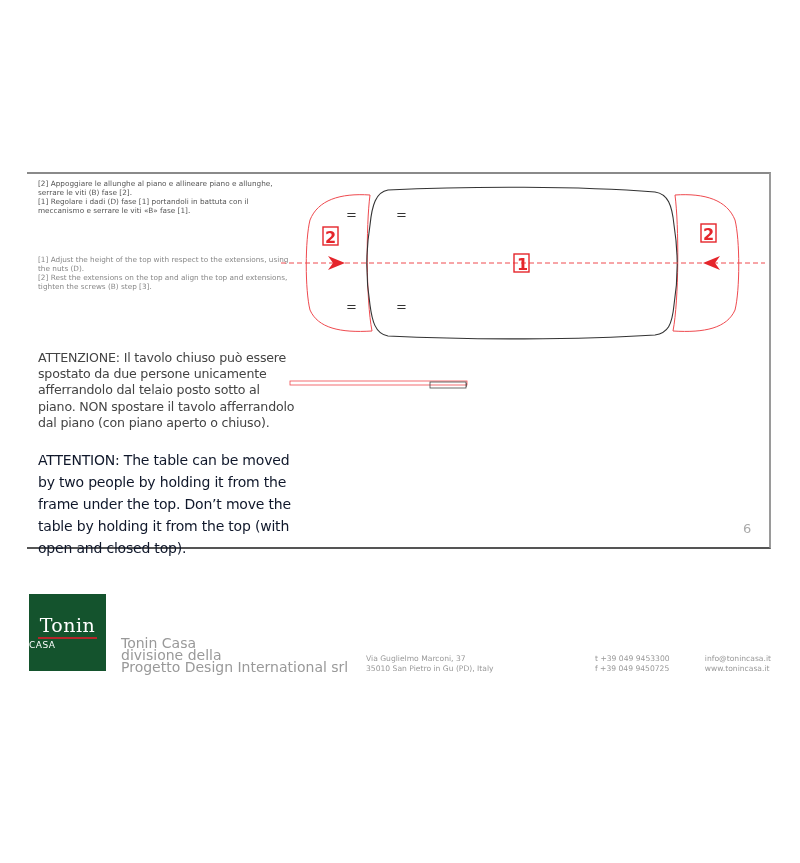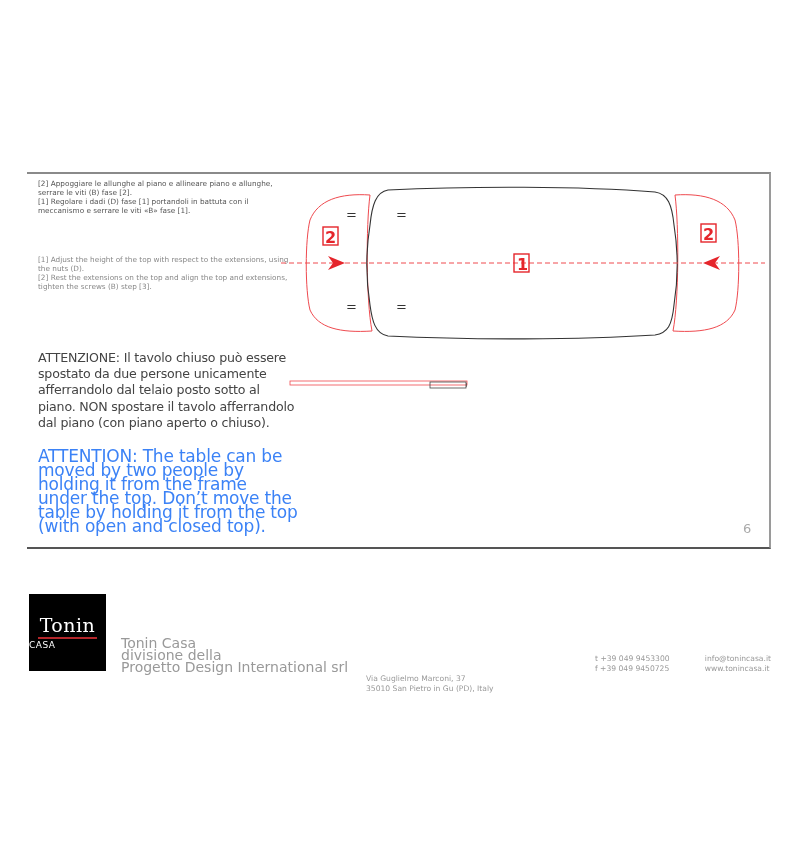--- a/index.html
+++ b/index.html
@@ -8,32 +8,32 @@
   .frame { position:absolute; left:27px; top:172px; width:744px; height:377px;
            border-top:2px solid #8a8a8a; border-right:2px solid #9a9a9a;
            border-bottom:2px solid #555; box-sizing:border-box; }
   .instr { position:absolute; left:38px; top:180px; width:252px;
            font-size:7.3px; line-height:8.9px; color:#555; }
   .instr.en { top:256px; color:#888; }
   .instr p { margin:0; }
   .warn-it { position:absolute; left:38px; top:350px; width:262px;
              font-size:12.6px; line-height:16.2px; color:#444; letter-spacing:-0.2px; }
   .warn-en { position:absolute; left:38px; top:449px; width:262px;
-             font-size:17px; line-height:14px; color:#3b82f6; letter-spacing:-0.2px; }
+             font-size:14px; line-height:22px; color:#0f172a; letter-spacing:-0.2px; }
   .pagenum { position:absolute; left:743px; top:521px; font-size:13px; color:#aaa; }
   svg.draw { position:absolute; left:0; top:0; }
   .logo { position:absolute; left:29px; top:594px; width:77px; width:77px; height:77px;
-          background:#000000; }
+          background:#14532d; }
   .logo .t { position:absolute; left:0; right:0; top:20px; text-align:center;
              font-family:"DejaVu Serif", serif; font-size:19px; color:#fff; letter-spacing:0.5px;}
   .logo .bar { position:absolute; left:9px; right:9px; top:43px; height:2px; background:#b3262a; }
   .logo .c { position:absolute; left:0; right:0; top:46px; text-align:left;
              font-size:9px; color:#fff; letter-spacing:0.5px; }
   .company { position:absolute; left:121px; top:637px; font-size:14px; line-height:12px; color:#999; }
-  .addr { position:absolute; left:366px; top:654px; font-size:7.6px; line-height:9.5px; color:#999;margin-top:20px; }
+  .addr { position:absolute; left:366px; top:654px; font-size:7.6px; line-height:9.5px; color:#999; }
   .phone { position:absolute; left:560px; top:654px; font-size:7.6px; line-height:9.5px; color:#999;margin-left:35px; }
   .web { position:absolute; right:29px; top:654px; font-size:7.6px; line-height:9.5px; color:#999; }
   .lbl { font-family:"DejaVu Sans", sans-serif; font-weight:bold; fill:#e5252b; }
 </style>
 </head>
 <body>
 
 <div class="frame"></div>
 
 <div class="instr">

